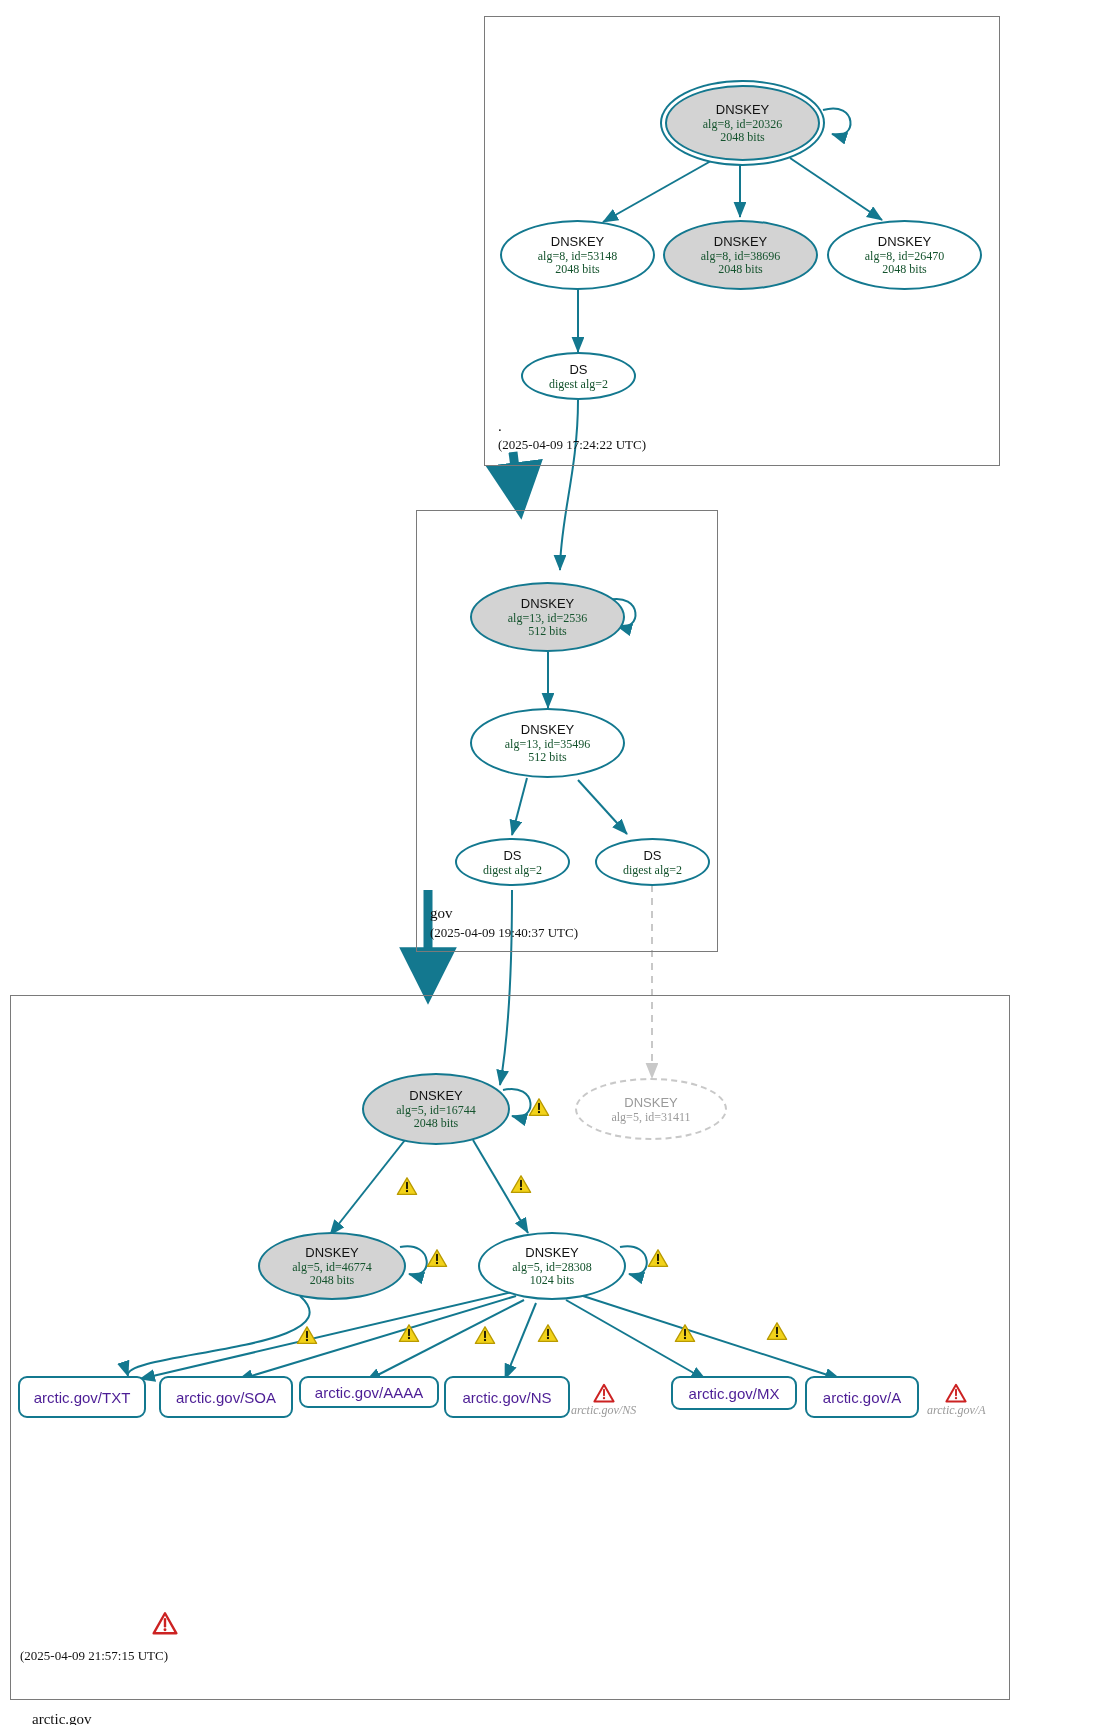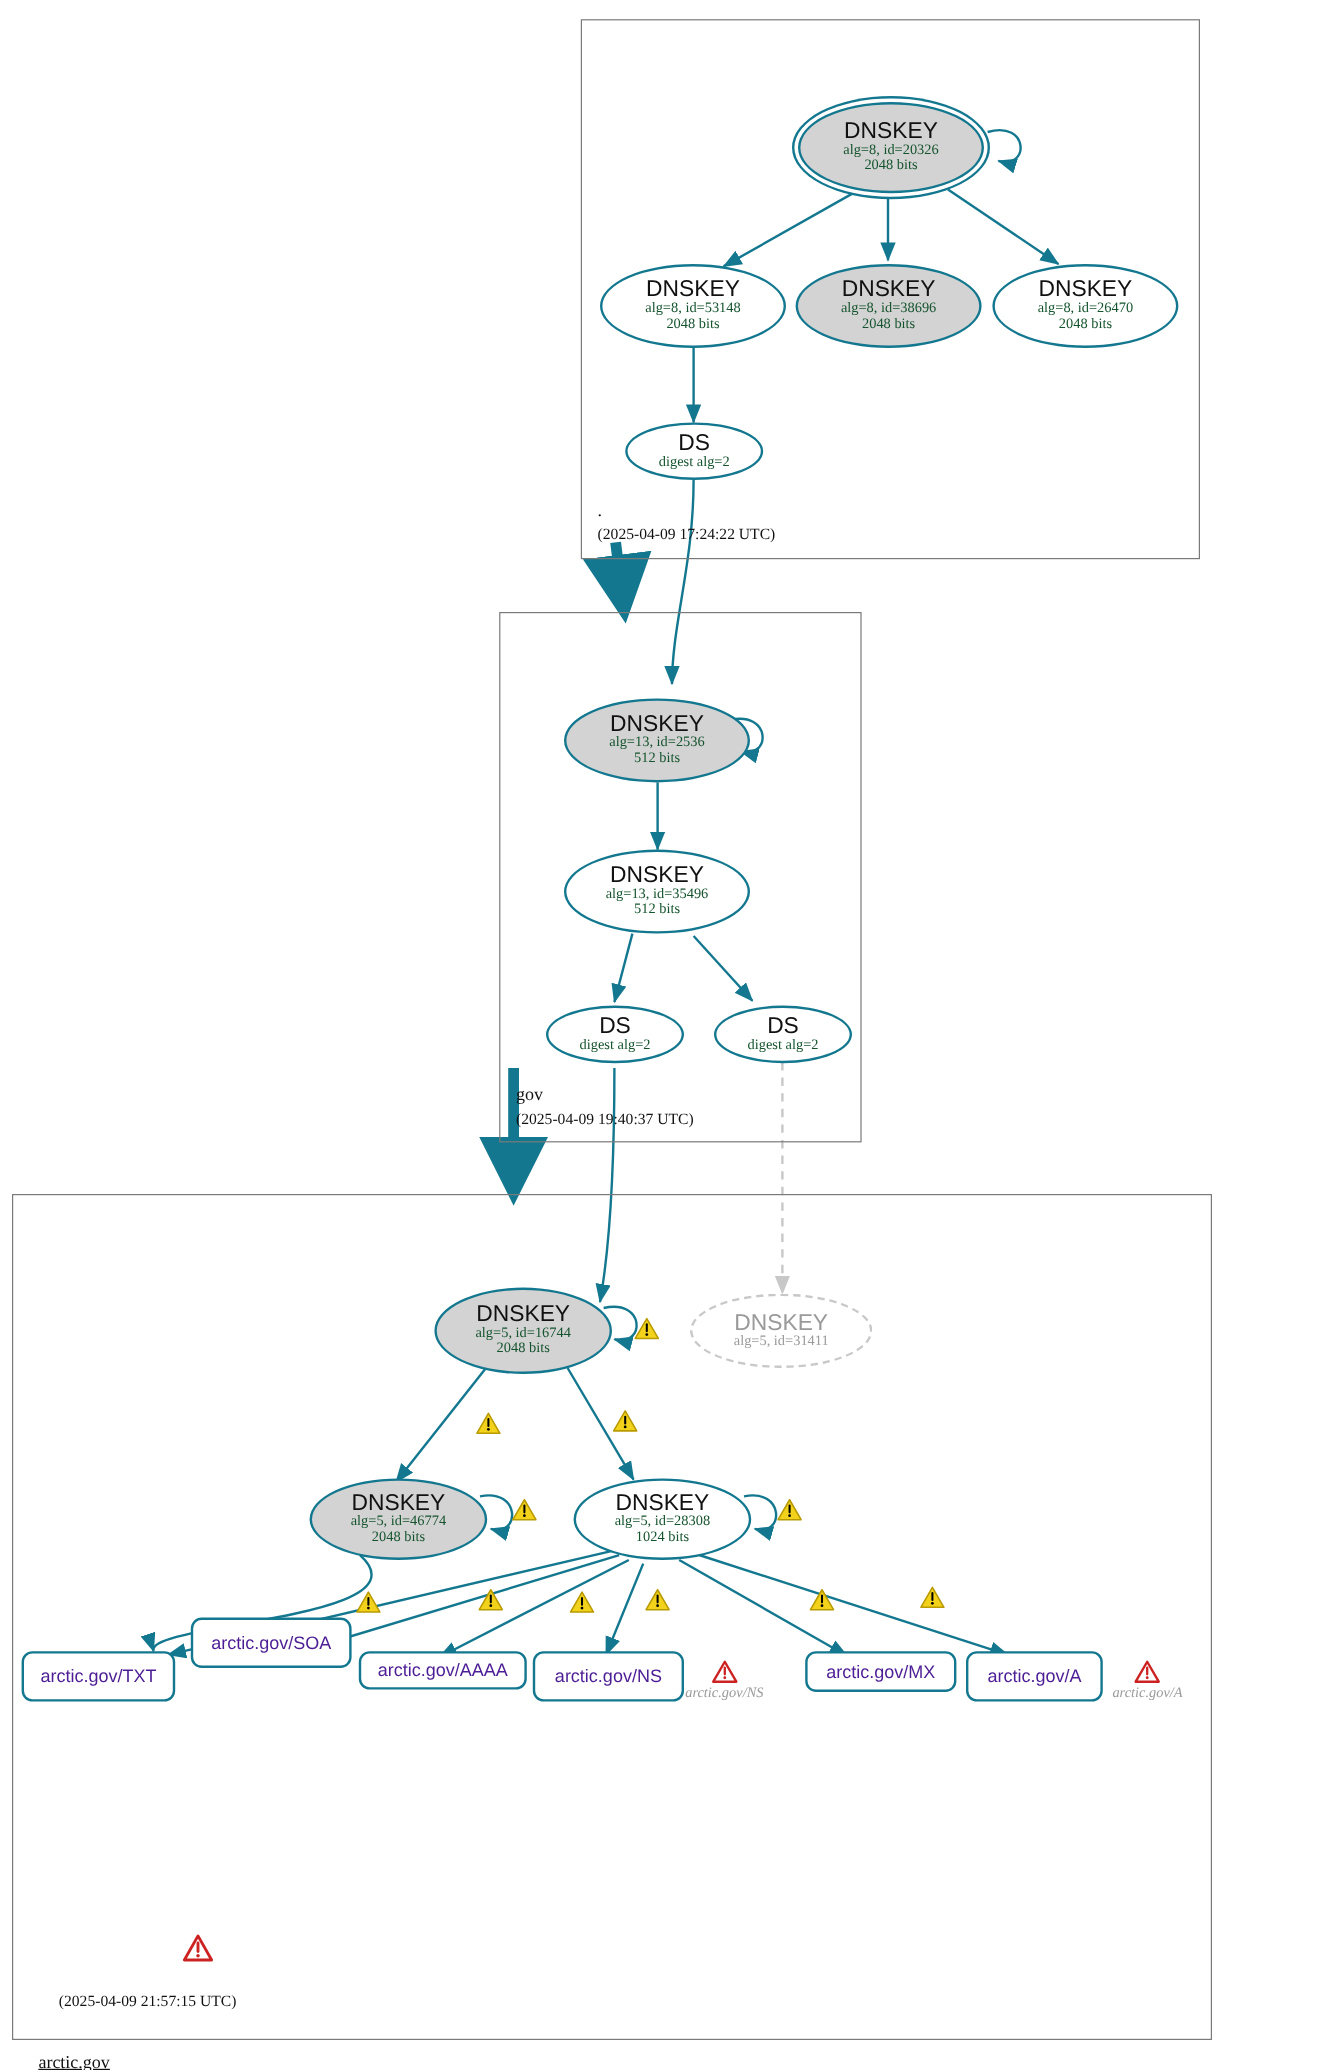--- a/index.html
+++ b/index.html
@@ -11,21 +11,21 @@
   .zonebox{position:absolute;border:1px solid #7a7a7a;background:transparent;box-sizing:border-box;}
   .zonelabel{position:absolute;font-family:"Liberation Serif",serif;font-size:15px;color:#111;white-space:nowrap;}
   .zonetime{position:absolute;font-family:"Liberation Serif",serif;font-size:13px;color:#111;white-space:nowrap;}
 
   .node{position:absolute;display:flex;flex-direction:column;align-items:center;justify-content:center;
         text-align:center;box-sizing:border-box;}
   .ell{border-radius:50%;border:2px solid #13788f;background:#fff;}
   .ell.filled{background:#d3d3d3;}
   .ell.anchor{box-shadow:0 0 0 3px #fff,0 0 0 5px #13788f;}
   .ell.ghost{border:2px dashed #c8c8c8;background:#fff;}
-  .t1{font-family:"Liberation Sans",sans-serif;font-size:19px;line-height:16px;color:#111;}
+  .t1{font-family:"Liberation Sans",sans-serif;font-size:13px;line-height:16px;color:#111;}
   .t2{font-family:"Liberation Serif",serif;font-size:12px;line-height:13px;color:#14532d;}
   .ghost .t1,.ghost .t2{color:#9a9a9a;}
 
   .rr{position:absolute;border:2px solid #13788f;border-radius:9px;background:#fff;
       display:flex;align-items:center;justify-content:center;
       font-family:"Liberation Sans",sans-serif;font-size:15px;color:#4c1d95;box-sizing:border-box;}
 
   .errlabel{position:absolute;display:flex;flex-direction:column;align-items:center;
             font-family:"Liberation Serif",serif;font-style:italic;font-size:12px;color:#9a9a9a;white-space:nowrap;}
 
@@ -155,21 +155,21 @@
     <div class="t2">digest alg=2</div>
   </div>
 
   <div class="node ell" style="left:595px;top:838px;width:115px;height:48px;">
     <div class="t1">DS</div>
     <div class="t2">digest alg=2</div>
   </div>
 
   <div class="zonebox" style="left:10px;top:995px;width:1000px;height:705px;"></div>
   <div class="zonelabel" style="left:32px;top:1711px;text-decoration:underline;">arctic.gov</div>
-  <div class="zonetime" style="left:49px;top:1648px;margin-top:12px;">(2025-04-09 21:57:15 UTC)</div>
+  <div class="zonetime" style="left:20px;top:1648px;">(2025-04-09 21:57:15 UTC)</div>
 
   <svg class="zoneerr" style="left:152px;top:1611px;" viewBox="0 0 24 22">
     <path d="M12,2 L22.5,20.5 L1.5,20.5 Z" fill="#fff" stroke="#cc2222" stroke-width="2.2" stroke-linejoin="round"></path>
     <path d="M12,7.5 L12,14" stroke="#cc2222" stroke-width="2.2" stroke-linecap="round"></path>
     <circle cx="12" cy="17.3" r="1.35" fill="#cc2222"></circle>
   </svg>
 
   <div class="node ell filled" style="left:362px;top:1073px;width:148px;height:72px;">
     <div class="t1">DNSKEY</div>
     <div class="t2">alg=5, id=16744</div>
@@ -243,21 +243,21 @@
     <path d="M11,6.6 L11,12.3" stroke="#000" stroke-width="1.7" stroke-linecap="round"></path>
     <circle cx="11" cy="15.1" r="1.15" fill="#000"></circle>
   </svg>
   <svg class="warn" style="left:766px;top:1321px;" viewBox="0 0 22 20">
     <path d="M11,1.8 L20.6,18.4 L1.4,18.4 Z" fill="#f2d21a" stroke="#b99a00" stroke-width="1.3" stroke-linejoin="round"></path>
     <path d="M11,6.6 L11,12.3" stroke="#000" stroke-width="1.7" stroke-linecap="round"></path>
     <circle cx="11" cy="15.1" r="1.15" fill="#000"></circle>
   </svg>
 
   <div class="rr" style="left:18px;top:1376px;width:128px;height:42px;">arctic.gov/TXT</div>
-  <div class="rr" style="left:159px;top:1348px;width:134px;height:42px;">arctic.gov/SOA</div>
+  <div class="rr" style="left:159px;top:1376px;width:134px;height:42px;">arctic.gov/SOA</div>
   <div class="rr" style="left:299px;top:1376px;width:140px;height:32px;">arctic.gov/AAAA</div>
   <div class="rr" style="left:444px;top:1376px;width:126px;height:42px;">arctic.gov/NS</div>
   <div class="rr" style="left:671px;top:1376px;width:126px;height:34px;">arctic.gov/MX</div>
   <div class="rr" style="left:805px;top:1376px;width:114px;height:42px;">arctic.gov/A</div>
 
   <div class="errlabel" style="left:571px;top:1383px;">
     <svg style="width:22px;height:20px;" viewBox="0 0 22 20">
       <path d="M11,1.8 L20.6,18.4 L1.4,18.4 Z" fill="#fff" stroke="#cc2222" stroke-width="2" stroke-linejoin="round"></path>
       <path d="M11,6.6 L11,12.3" stroke="#cc2222" stroke-width="1.9" stroke-linecap="round"></path>
       <circle cx="11" cy="15.1" r="1.2" fill="#cc2222"></circle>

